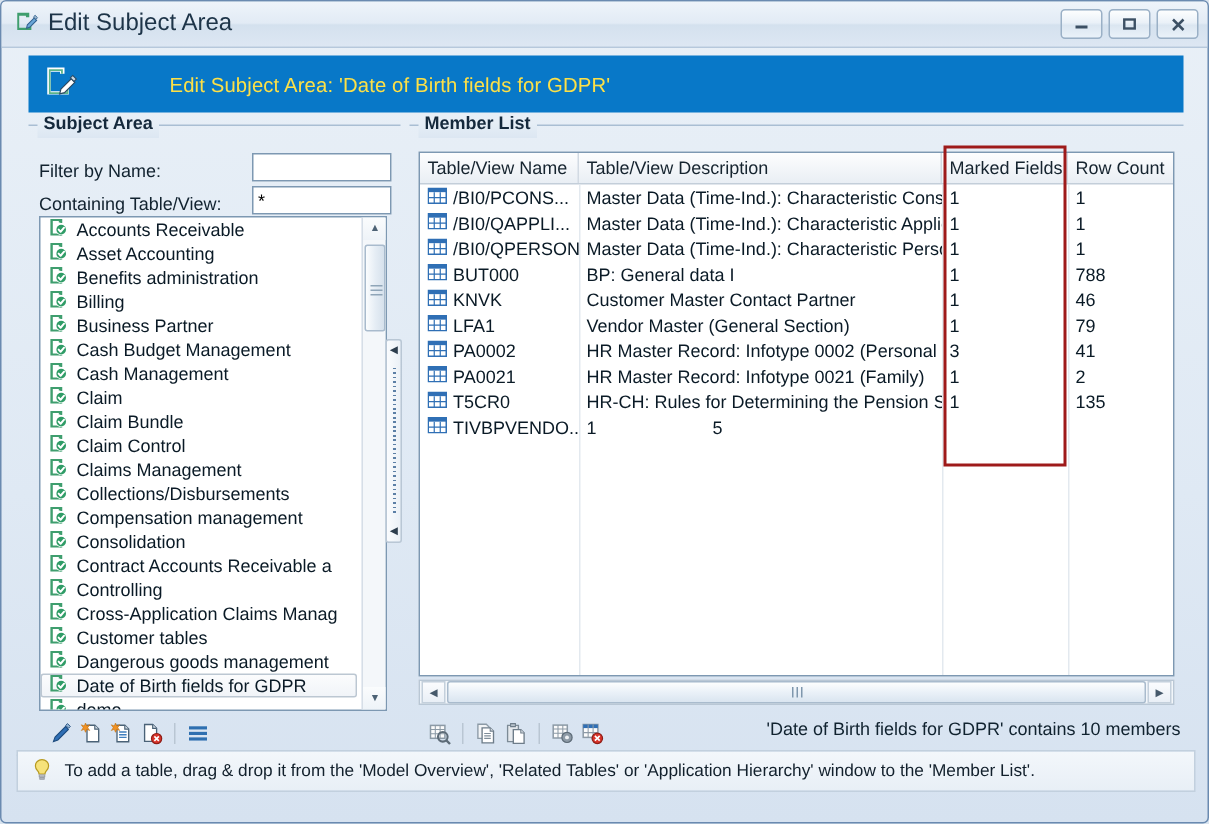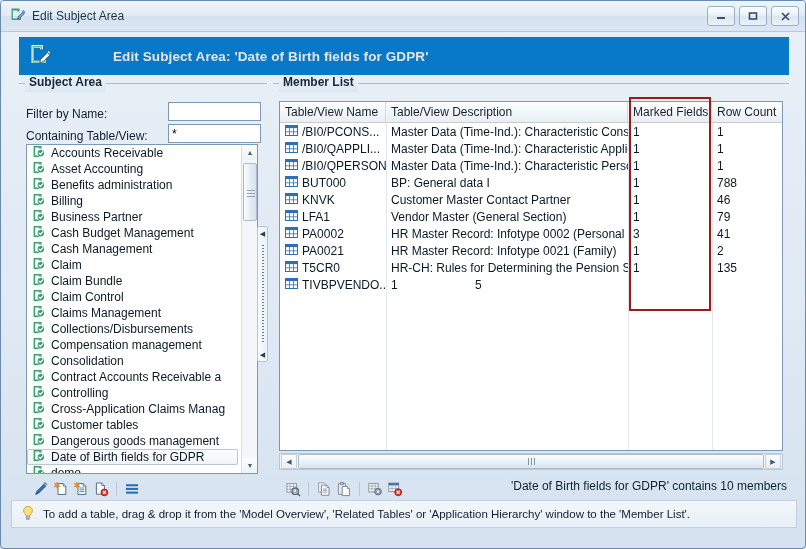--- a/index.html
+++ b/index.html
@@ -18,39 +18,39 @@
     overflow:hidden;
   }
   
   .titlebar{
     position:relative;height:30px;
     background:linear-gradient(to bottom,#eef4fa 0%,#e2ebf5 48%,#d4e1ee 52%,#dde7f3 100%);
     border-bottom:1px solid #b6c8dc;
     display:flex;align-items:center;
   }
   .titlebar .tb-icon{margin-left:8px;margin-right:6px;display:block;}
-  .titlebar .tb-text{font-size:12px;color:#1d3448;}
+  .titlebar .tb-text{font-size:16px;color:#1d3448;}
   .wbtns{position:absolute;right:6px;top:5px;display:flex;gap:4px;}
   .wbtn{
     width:28px;height:20px;box-sizing:border-box;
     border:1px solid #9ab0c6;border-radius:3px;
     background:linear-gradient(to bottom,#fdfefe 0%,#eaf1f8 45%,#dbe6f1 55%,#eaf2f9 100%);
     display:flex;align-items:center;justify-content:center;
     color:#3c5064;font-size:11px;line-height:1;
   }
   
   .banner{
     position:absolute;left:18px;top:36px;width:770px;height:38px;
     background:#0878c8;
     display:flex;align-items:center;
     box-sizing:border-box;
   }
   .banner .bn-icon{margin-left:9px;margin-right:11px;display:block;}
   .banner .bn-text{
-    color:#e5e5e5;font-weight:bold;font-size:13.5px;letter-spacing:.1px;padding-left:48px;
+    color:#fde047;font-weight:normal;font-size:13.5px;letter-spacing:.1px;padding-left:48px;
   }
   
   .group{position:absolute;box-sizing:border-box;}
   .group > .g-label{
     position:absolute;top:-8px;left:6px;background:transparent;
     font-weight:bold;font-size:12px;color:#15293c;padding:0 4px;
     z-index:3;
     text-align:center;
   }
   .group > .g-label::before{

